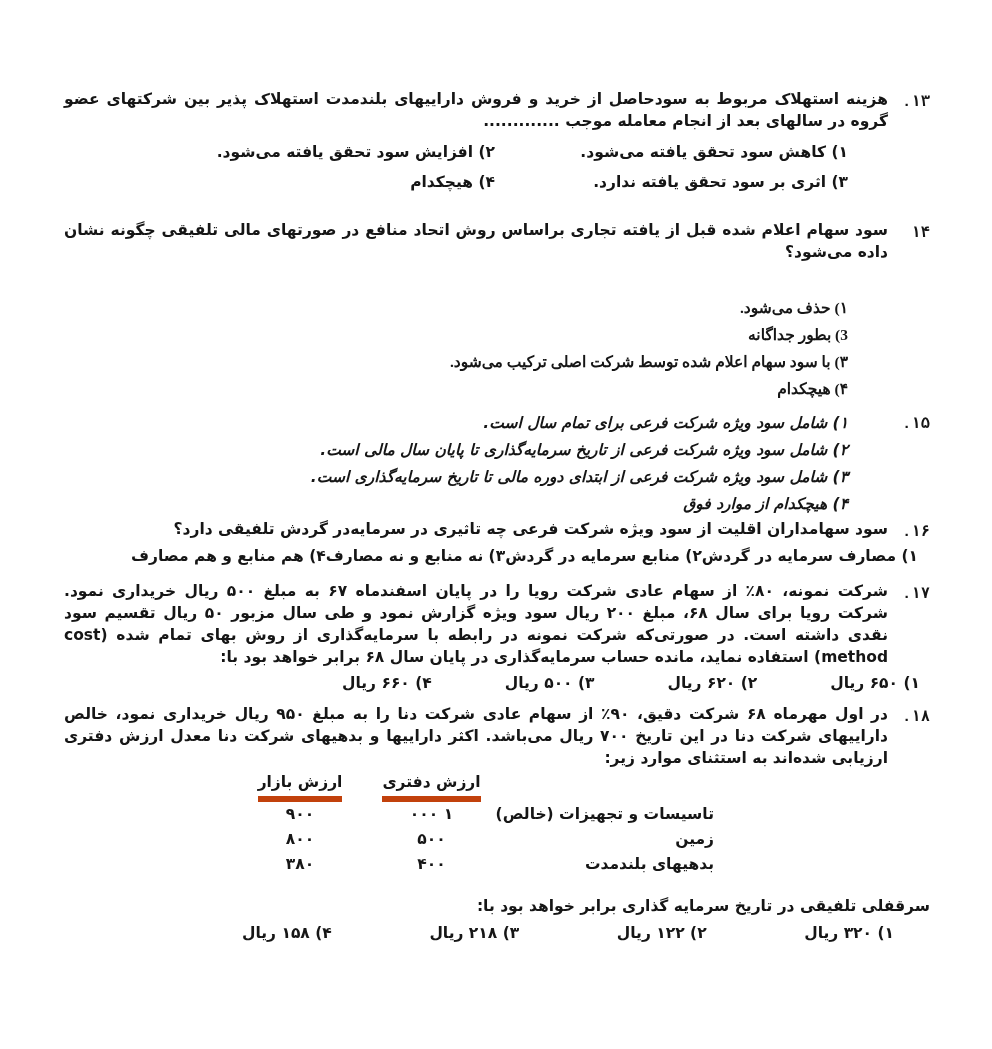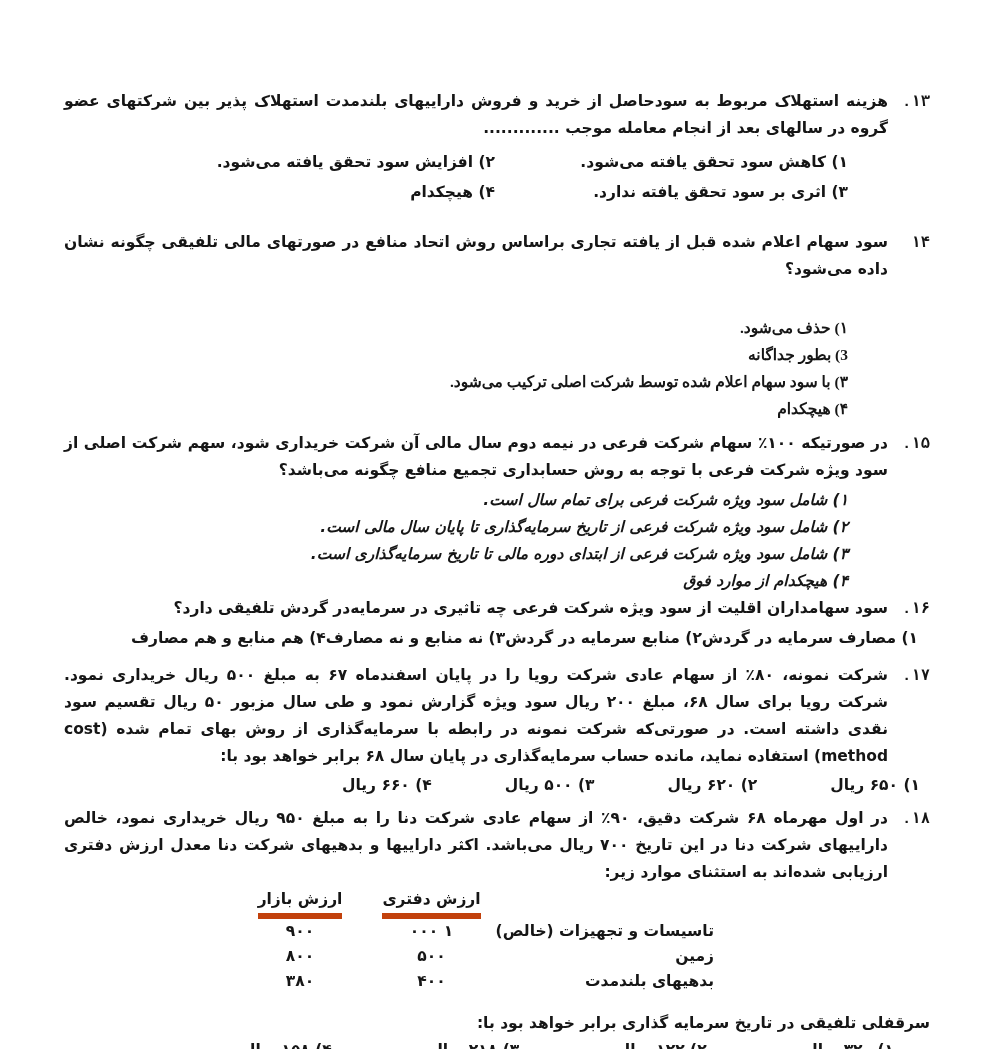--- a/index.html
+++ b/index.html
@@ -16,21 +16,21 @@
   .page { padding:88px 62px 0 64px; }
 
   .q { position:relative; }
   .q-num {
     position:absolute; top:4px; right:0;
     width:40px; text-align:right; white-space:nowrap;font-family:Liberation Mono, monospace;
   }
   .q-body {
     padding-right:42px;
     text-align:justify;
-    line-height:27px;
+    line-height:22px;
   }
 
   
   .opts-2col {
     display:grid;
     grid-template-columns:353px 1fr;
     padding-right:82px;
     line-height:30px;
     margin-top:5px;
   }
@@ -97,21 +97,20 @@
     <div class="opts-stack">
       <span class="opt">۱) حذف می‌شود.</span>
       <span class="opt">3) بطور جداگانه</span>
       <span class="opt">۳) با سود سهام اعلام شده توسط شرکت اصلی ترکیب می‌شود.</span>
       <span class="opt">۴) هیچکدام</span>
     </div>
   </div>
 
   <div class="q q15">
     <span class="q-num">۱۵.</span>
-    <p class="q-body">در صورتیکه ۱۰۰٪ سهام شرکت فرعی در نیمه دوم سال مالی آن شرکت خریداری شود، سهم شرکت اصلی از سود ویژه شرکت فرعی با توجه به روش حسابداری تجمیع منافع چگونه می‌باشد؟</p>
     <div class="opts-stack">
       <span class="opt">۱) شامل سود ویژه شرکت فرعی برای تمام سال است.</span>
       <span class="opt">۲) شامل سود ویژه شرکت فرعی از تاریخ سرمایه‌گذاری تا پایان سال مالی است.</span>
       <span class="opt">۳) شامل سود ویژه شرکت فرعی از ابتدای دوره مالی تا تاریخ سرمایه‌گذاری است.</span>
       <span class="opt">۴) هیچکدام از موارد فوق</span>
     </div>
   </div>
 
   <div class="q q16">
     <span class="q-num">۱۶.</span>

